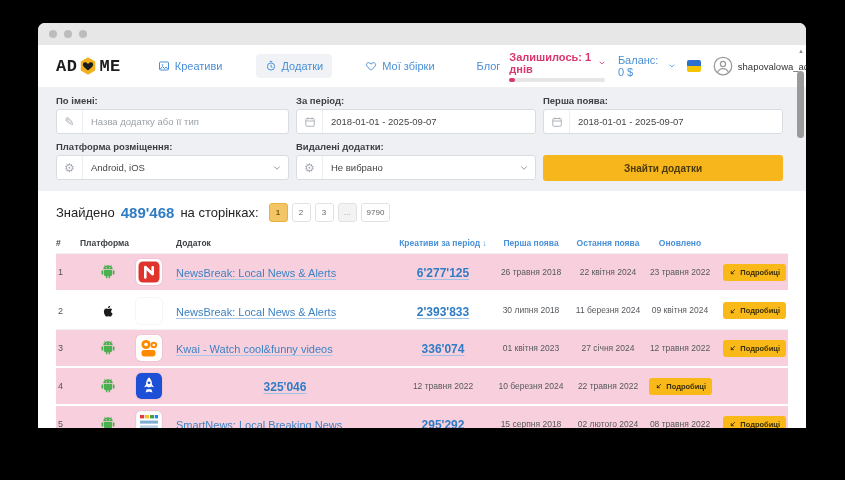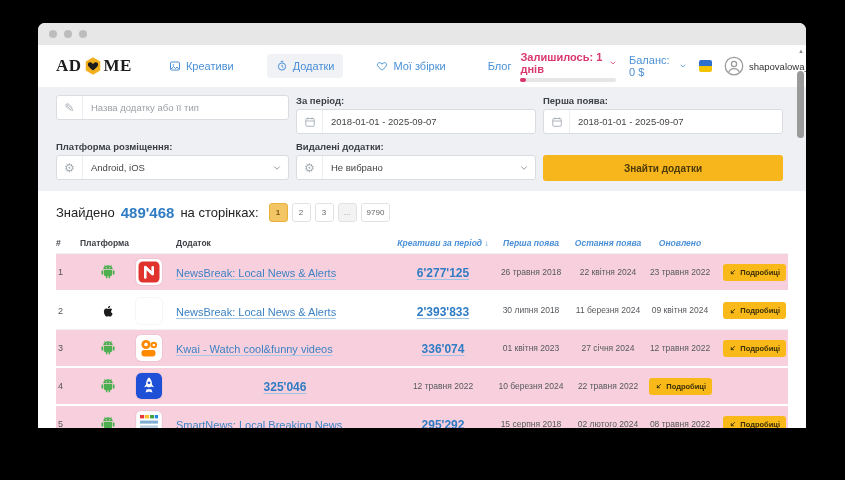--- a/index.html
+++ b/index.html
@@ -8,21 +8,21 @@
 
   .window { position:absolute; left:38px; top:23px; width:768px; height:405px; background:#fff;
             border-radius:7px 7px 0 0; overflow:hidden; box-shadow:0 0 18px rgba(0,0,0,.55); }
 
   
   .titlebar { height:22px; background:#e7e7e7; display:flex; align-items:center; padding-left:11px; gap:7px; }
   .tl-dot { width:8px; height:8px; border-radius:50%; background:#bdbdbd; }
 
   
   .header { height:43px; background:#fff; display:flex; align-items:center; padding:0 14px 0 18px; border-bottom:1px solid #f0f0f0; }
-  .logo { display:flex; align-items:center; font-weight:bold; font-size:17px; color:#1c1c1c; letter-spacing:.5px; font-family:Liberation Serif, serif; }
+  .logo { display:flex; align-items:center; font-weight:bold; font-size:17px; color:#1c1c1c; letter-spacing:.5px; font-family:Liberation Mono, monospace; }
   .logo .hex { width:20px; height:20px; margin:0 1px; position:relative; display:inline-block; }
   .logo .hex svg { width:20px; height:20px; display:block; }
   .nav { display:flex; align-items:center; margin-left:28px; gap:24px; }
   .nav-item { display:flex; align-items:center; gap:5px; color:#4a90d6; font-size:11px; padding:6px 9px; border-radius:4px; cursor:pointer; white-space:nowrap; }
   .nav-item.active { background:#f0f2f6; }
   .nav-item svg { width:12px; height:12px; }
   .hdr-right { margin-left:auto; display:flex; align-items:center; gap:12px; }
   .remaining { display:flex; flex-direction:column; gap:3px; }
   .remaining-top { display:flex; align-items:center; gap:4px; color:#d9376f; font-weight:bold; font-size:11px; }
   .remaining-top svg { width:10px; height:10px; color:#d9376f; }
@@ -58,21 +58,21 @@
   .page-box { min-width:19px; height:19px; padding:0 5px; display:flex; align-items:center; justify-content:center;
               font-size:8px; color:#666; background:#fff; border:1px solid #e2e2e2; border-radius:3px; cursor:pointer; }
   .page-box.active { background:#f3c564; border-color:#e8b23a; color:#7a5a12; font-weight:bold; }
   .page-box.ellipsis { background:#f3f3f3; color:#999; }
 
   
   .tbl { width:732px; }
   .tbl-header, .tbl-row { display:grid; grid-template-columns:24px 56px 40px 218px 98px 78px 76px 68px 74px; align-items:center; }
   .tbl-header { height:22px; border-bottom:1px solid #f0f0f0; }
   .th { font-size:8.5px; font-weight:bold; color:#3c3f44; }
-  .th.blue { color:#4a90d6;font-style:italic; }
+  .th.blue { color:#4a90d6; }
   .th.c { text-align:center; }
   .tbl-row { height:38px; }
   .tbl-row.pink { background:#f8d0dd; border-bottom:2px solid #fff; }
   .tbl-row.white { background:#fff; border-bottom:1px solid #f3f3f3; }
   .cell-num { font-size:9px; color:#555; padding-left:2px; }
   .cell-platform { display:flex; justify-content:center; } .cell-platform svg { width:16px; height:16px; }
   .cell-appico { display:flex; } .app-tile { width:26px; height:26px; } .app-tile svg { width:26px; height:26px; display:block; border-radius:5px; box-shadow:0 0 0 1px rgba(0,0,0,.04); }
   .cell-name a { font-size:11px; color:#3d82c4; text-decoration:underline; text-decoration-color:#a8c9e6; text-underline-offset:2px; cursor:pointer; }
   .cell-count { text-align:center; } .cell-count a { font-size:12px; font-weight:bold; color:#2f7cc4; text-decoration:underline; text-decoration-color:#9dc2e4; text-underline-offset:2px; cursor:pointer; }
   .cell-date { font-size:8.5px; color:#55585c; text-align:center; line-height:1.25; padding:0 3px; }
@@ -174,20 +174,21 @@
           <span>shapovalowa_ad</span>
           <svg class="chev" viewBox="0 0 24 24" fill="none" stroke="currentColor" stroke-width="2.6" stroke-linecap="round">
               <path d="M6 9l6 6 6-6"></path>
             </svg>
         </div>
       </div>
     </div>
 
     <div class="filters">
       <div>
+        <div class="field-label">По імені:</div>
         <div class="inputbox">
           <span class="ico-cell">✎</span>
           <input type="text" placeholder="Назва додатку або її тип" style="">
         </div>
       </div>
       <div>
         <div class="field-label">За період:</div>
         <div class="inputbox">
           <span class="ico-cell">
             <svg viewBox="0 0 24 24" fill="none" stroke="#a6adb5" stroke-width="1.8">

